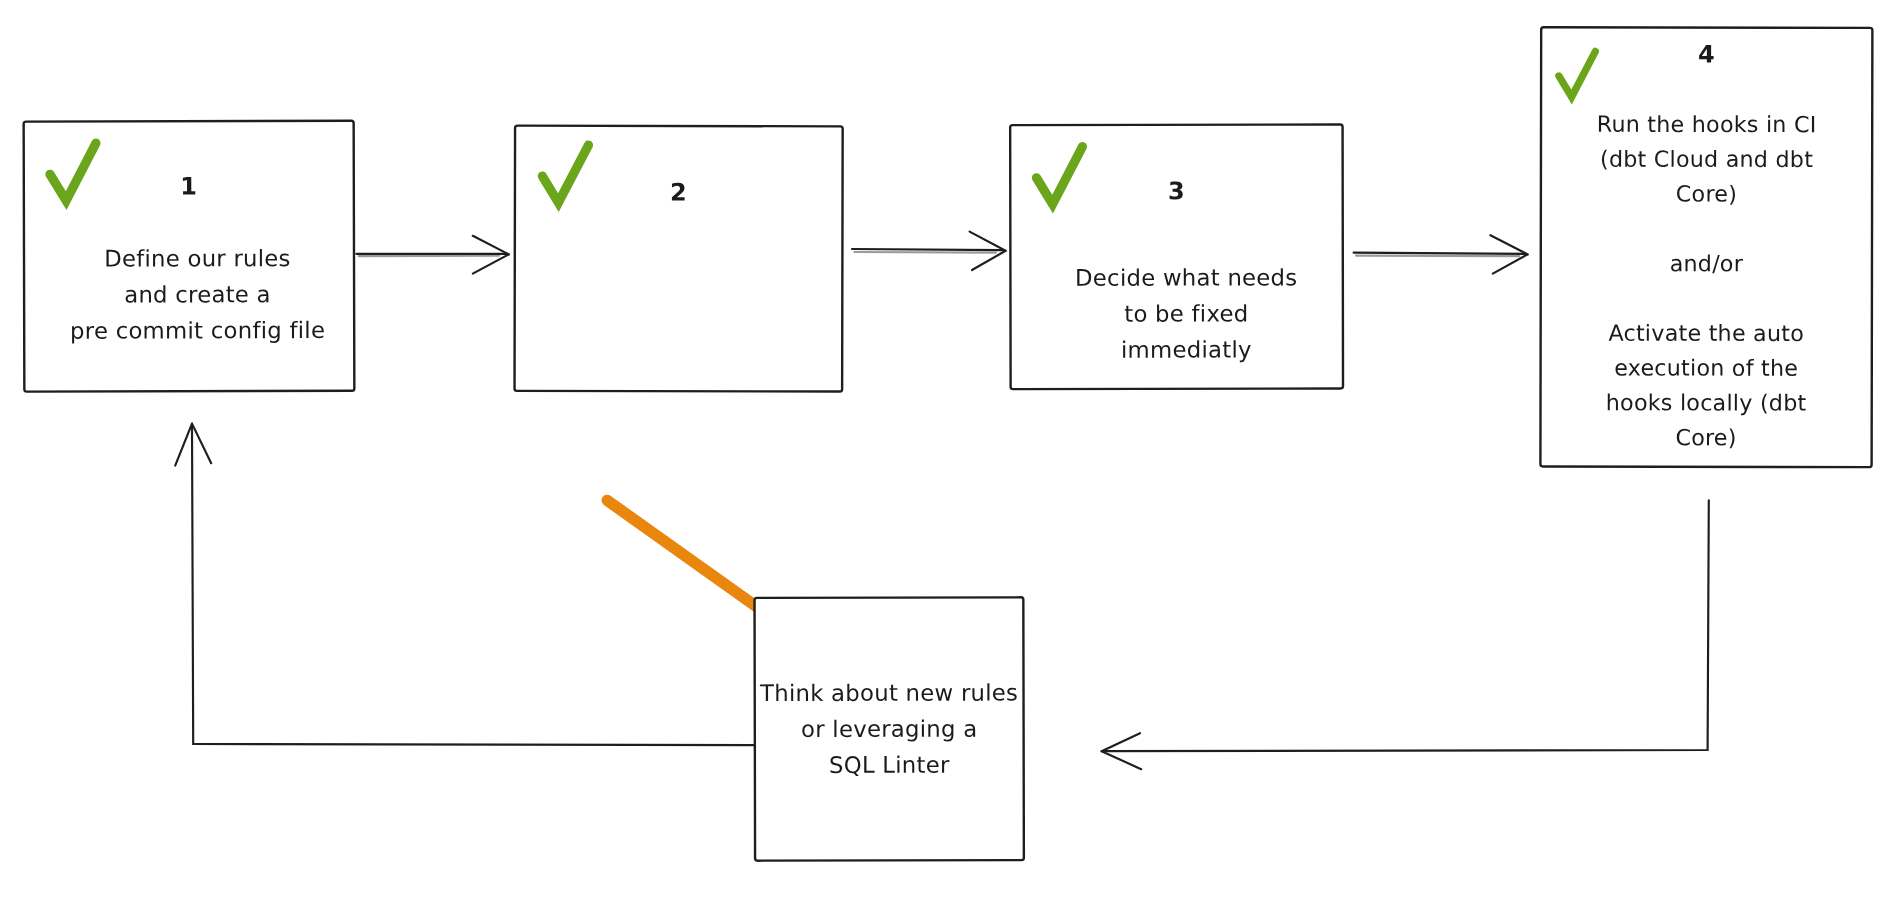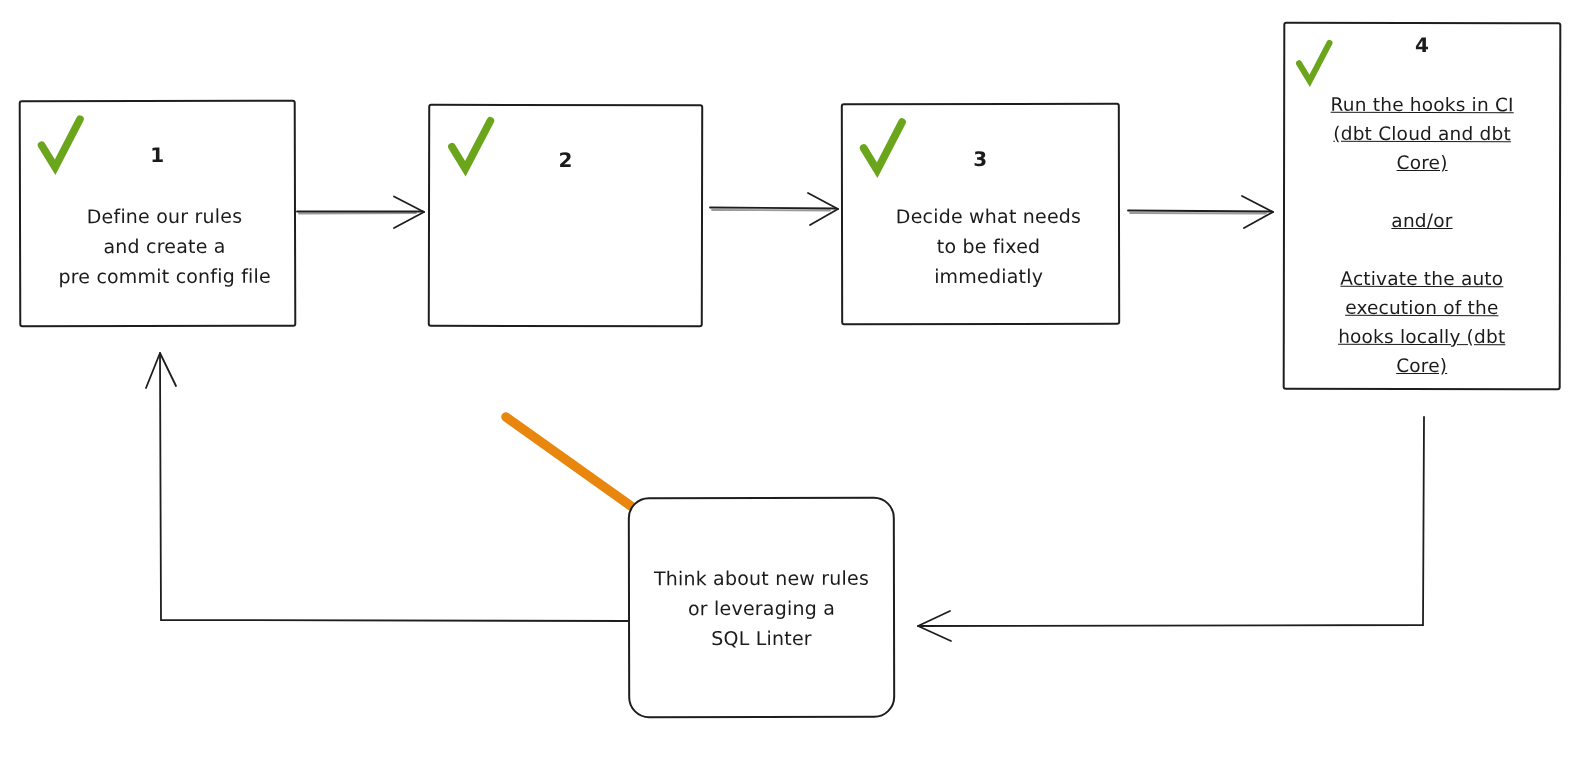--- a/index.html
+++ b/index.html
@@ -122,41 +122,41 @@
       <polyline points="5,32 19,55 45,5" fill="none" stroke="#6aa51b" stroke-width="8" stroke-linecap="round"></polyline>
     </svg>
     <div class="num" style="top:42px;">2</div>
   </div>
 
   <div class="node" id="step3" style="left:841px; top:103px; width:279px; height:222px;">
     <svg class="check" style="left:16px; top:12px; width:48px; height:58px;" viewBox="0 0 50 60">
       <polyline points="5,32 19,55 45,5" fill="none" stroke="#6aa51b" stroke-width="8" stroke-linecap="round"></polyline>
     </svg>
     <div class="num" style="top:42px;">3</div>
-    <div class="text" style="top:96px;padding-left:16px;">Decide what needs
+    <div class="text" style="top:112px;padding-left:16px;">Decide what needs
 to be fixed
 immediatly</div>
   </div>
 
   <div class="node" id="step4" style="left:1283px; top:22px; width:278px; height:368px;">
     <svg class="check" style="left:10px; top:5px; width:38px; height:66px;" viewBox="0 0 50 60">
       <polyline points="5,32 19,55 45,5" fill="none" stroke="#6aa51b" stroke-width="8" stroke-linecap="round"></polyline>
     </svg>
     <div class="num" style="top:9px;">4</div>
-    <div class="text tight" style="top:66px;text-decoration:underline;">Run the hooks in CI
+    <div class="text tight" style="top:66px;">Run the hooks in CI
 (dbt Cloud and dbt
 Core)
 
 and/or
 
 Activate the auto
 execution of the
 hooks locally (dbt
 Core)</div>
   </div>
 
-  <div class="node" id="loopbox" style="left:628px; top:497px; width:267px; height:221px;border-radius:21px;">
+  <div class="node" id="loopbox" style="left:628px; top:497px; width:226px; height:221px;">
     <div class="text" style="top:64px;">Think about new rules
 or leveraging a
 SQL Linter</div>
   </div>
 
 </div>
 
 </body></html>

